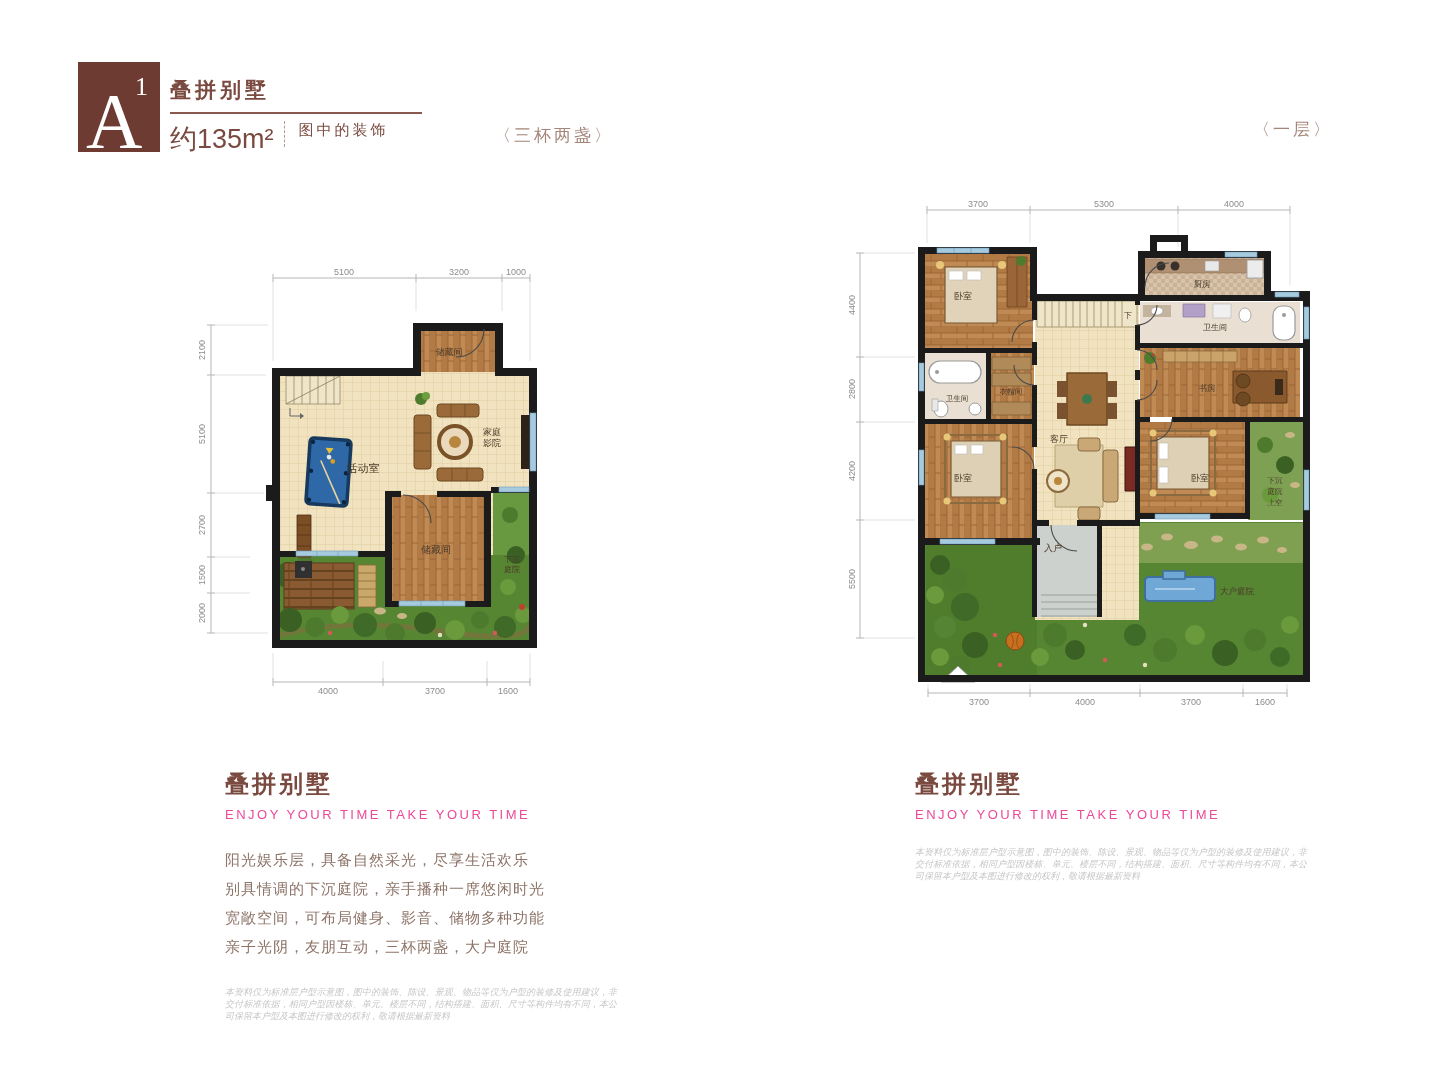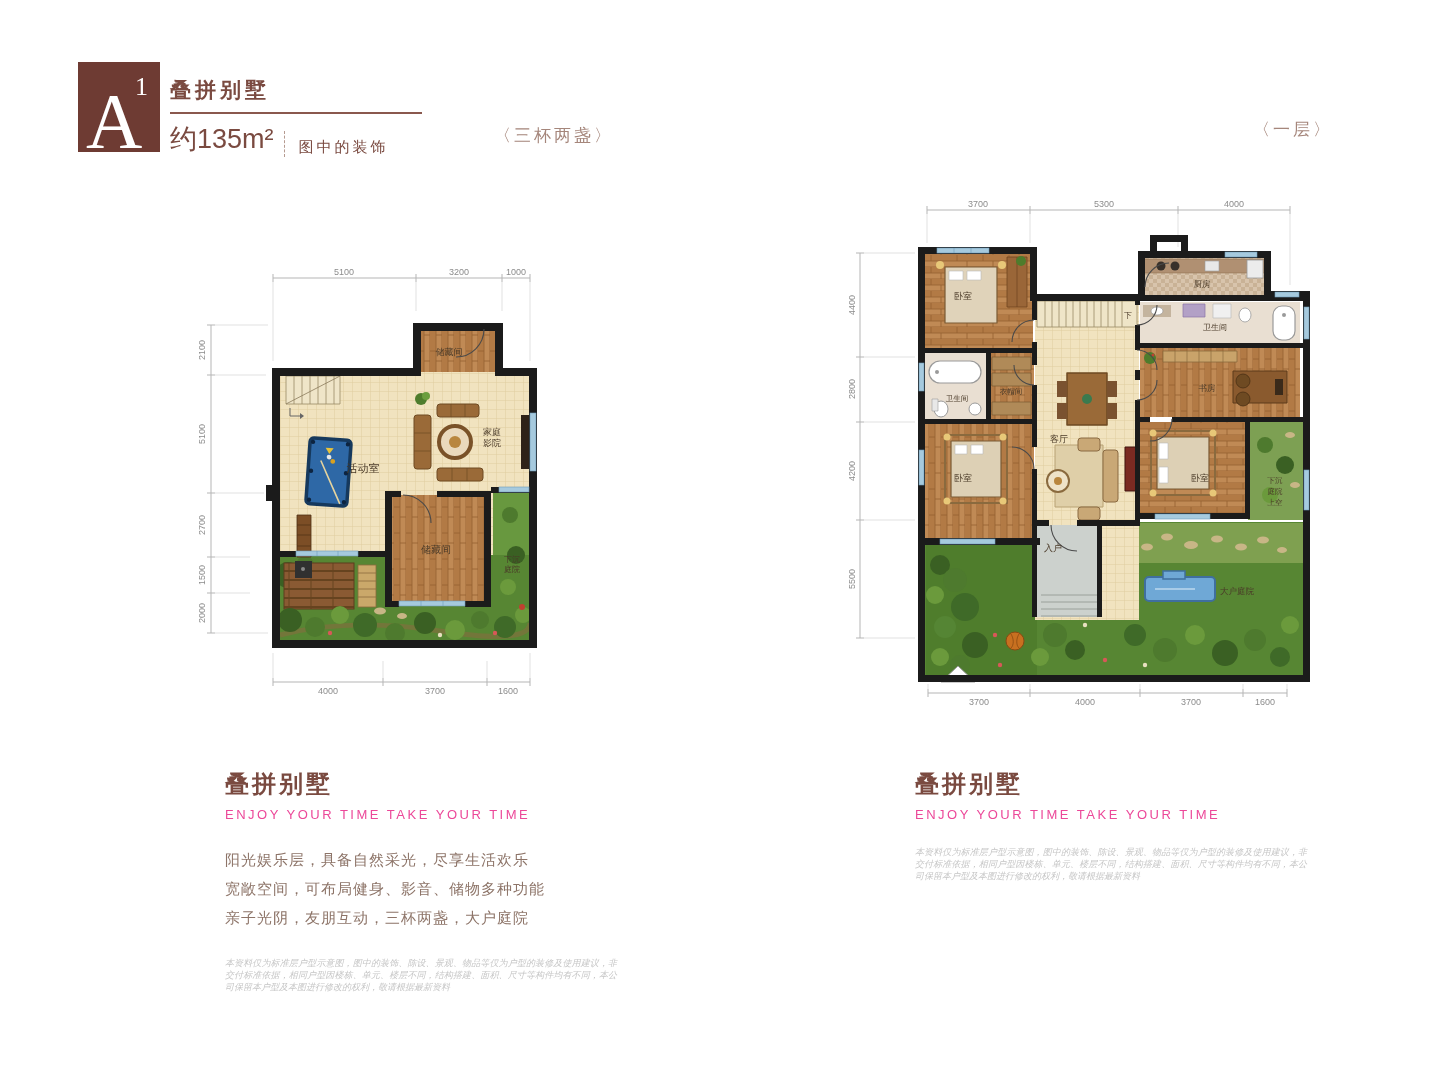--- a/index.html
+++ b/index.html
@@ -5,21 +5,21 @@
   html,body{margin:0;padding:0;background:#ffffff;}
   .page{position:relative;width:1440px;height:1080px;background:#fff;overflow:hidden;
         font-family:"Liberation Sans",sans-serif;}
   
   .badge{position:absolute;left:78px;top:62px;width:82px;height:90px;background:#6e3b33;color:#fff;}
   .badge-a{position:absolute;left:8px;bottom:-14px;font-family:"Liberation Serif",serif;font-size:78px;}
   .badge-sup{position:absolute;right:12px;top:10px;font-family:"Liberation Serif",serif;font-size:26px;}
   .header-text{position:absolute;left:170px;top:76px;}
   .h-title{font-size:21px;font-weight:bold;color:#7a4a40;letter-spacing:4px;}
   .h-rule{width:252px;height:0;border-bottom:2px solid #8a584e;margin-top:8px;}
-  .h-specs{margin-top:7px;display:flex;align-items:flex-end;}
+  .h-specs{margin-top:7px;display:flex;align-items:flex-start;}
   .h-area{font-size:27px;color:#7a4a40;}
   .h-div{height:26px;border-left:1px dashed #b59a90;margin:0 14px 0 10px;}
   .h-rooms{font-size:15px;color:#7a4a40;letter-spacing:3px;}
   .plan-caption{position:absolute;font-size:17px;color:#a5867b;letter-spacing:3px;}
   .cap-left{left:494px;top:124px;}
   .cap-right{left:1253px;top:118px;}
   .plan{position:absolute;}
   .plan-basement{left:190px;top:265px;}
   .plan-first{left:845px;top:195px;}
   
@@ -497,20 +497,21 @@
       <text class="rl" x="430" y="310" font-size="7.5" fill="#394c2a" text-anchor="middle">上空</text>
       <text class="rl" x="392" y="399" font-size="8.5" fill="#3c5226" text-anchor="middle">大户庭院</text>
     </g>
   </svg>
 
   <div class="sect sect-left">
     <div class="s-title">叠拼别墅</div>
     <div class="s-sub">ENJOY YOUR TIME  TAKE YOUR TIME</div>
     <div class="s-body">
       <p class="s-line">阳光娱乐层，具备自然采光，尽享生活欢乐</p>
+      <p class="s-line">别具情调的下沉庭院，亲手播种一席悠闲时光</p>
       <p class="s-line">宽敞空间，可布局健身、影音、储物多种功能</p>
       <p class="s-line">亲子光阴，友朋互动，三杯两盏，大户庭院</p>
     </div>
     <p class="s-disc">本资料仅为标准层户型示意图，图中的装饰、陈设、景观、物品等仅为户型的装修及使用建议，非交付标准依据，相同户型因楼栋、单元、楼层不同，结构搭建、面积、尺寸等构件均有不同，本公司保留本户型及本图进行修改的权利，敬请根据最新资料</p>
   </div>
 
   <div class="sect sect-right">
     <div class="s-title">叠拼别墅</div>
     <div class="s-sub">ENJOY YOUR TIME  TAKE YOUR TIME</div>
     <p class="s-disc">本资料仅为标准层户型示意图，图中的装饰、陈设、景观、物品等仅为户型的装修及使用建议，非交付标准依据，相同户型因楼栋、单元、楼层不同，结构搭建、面积、尺寸等构件均有不同，本公司保留本户型及本图进行修改的权利，敬请根据最新资料</p>

